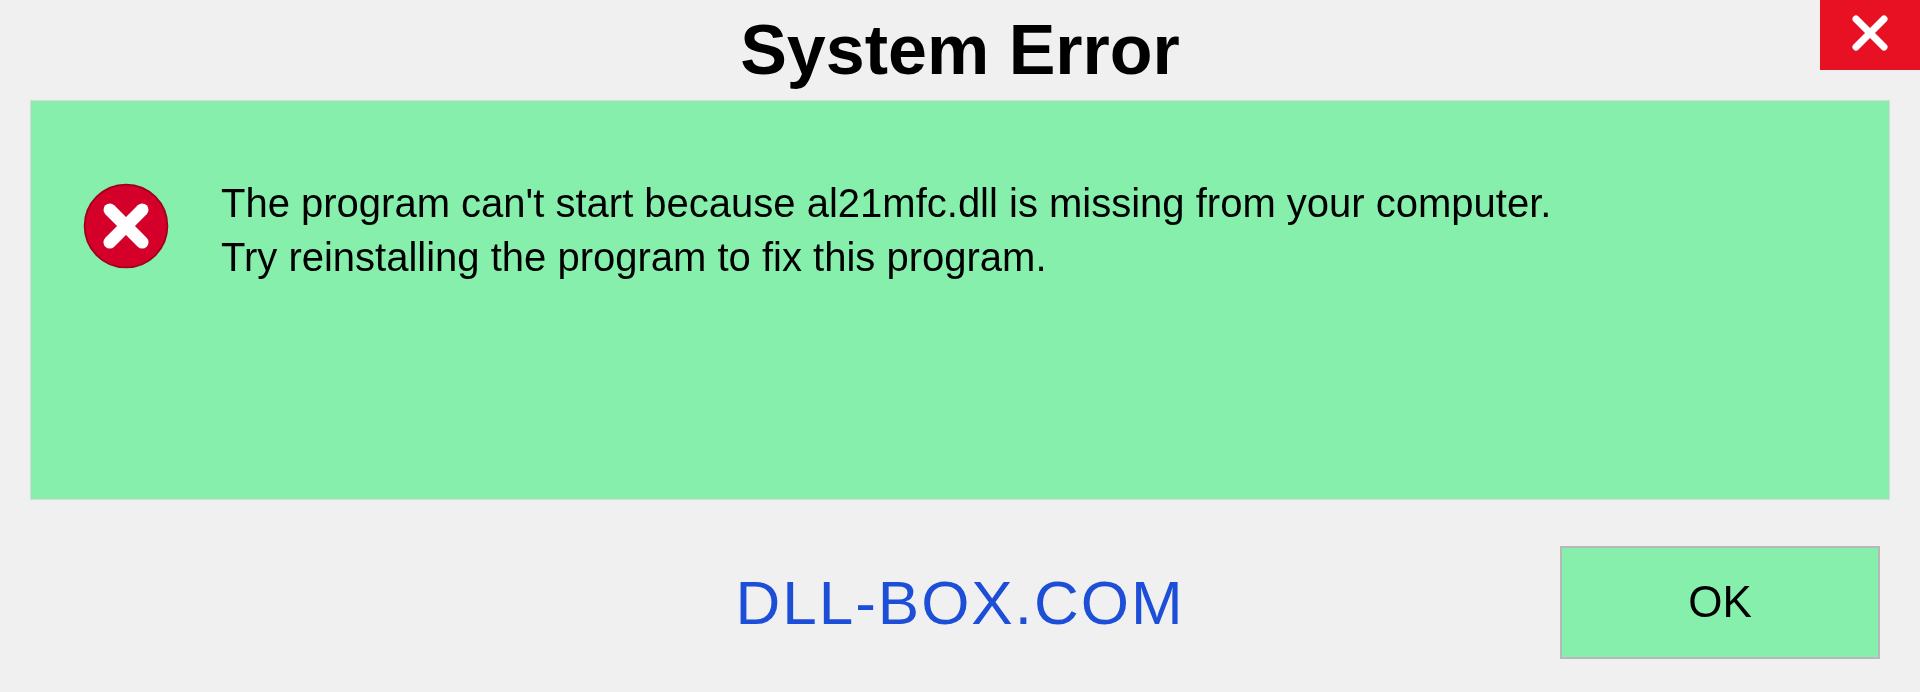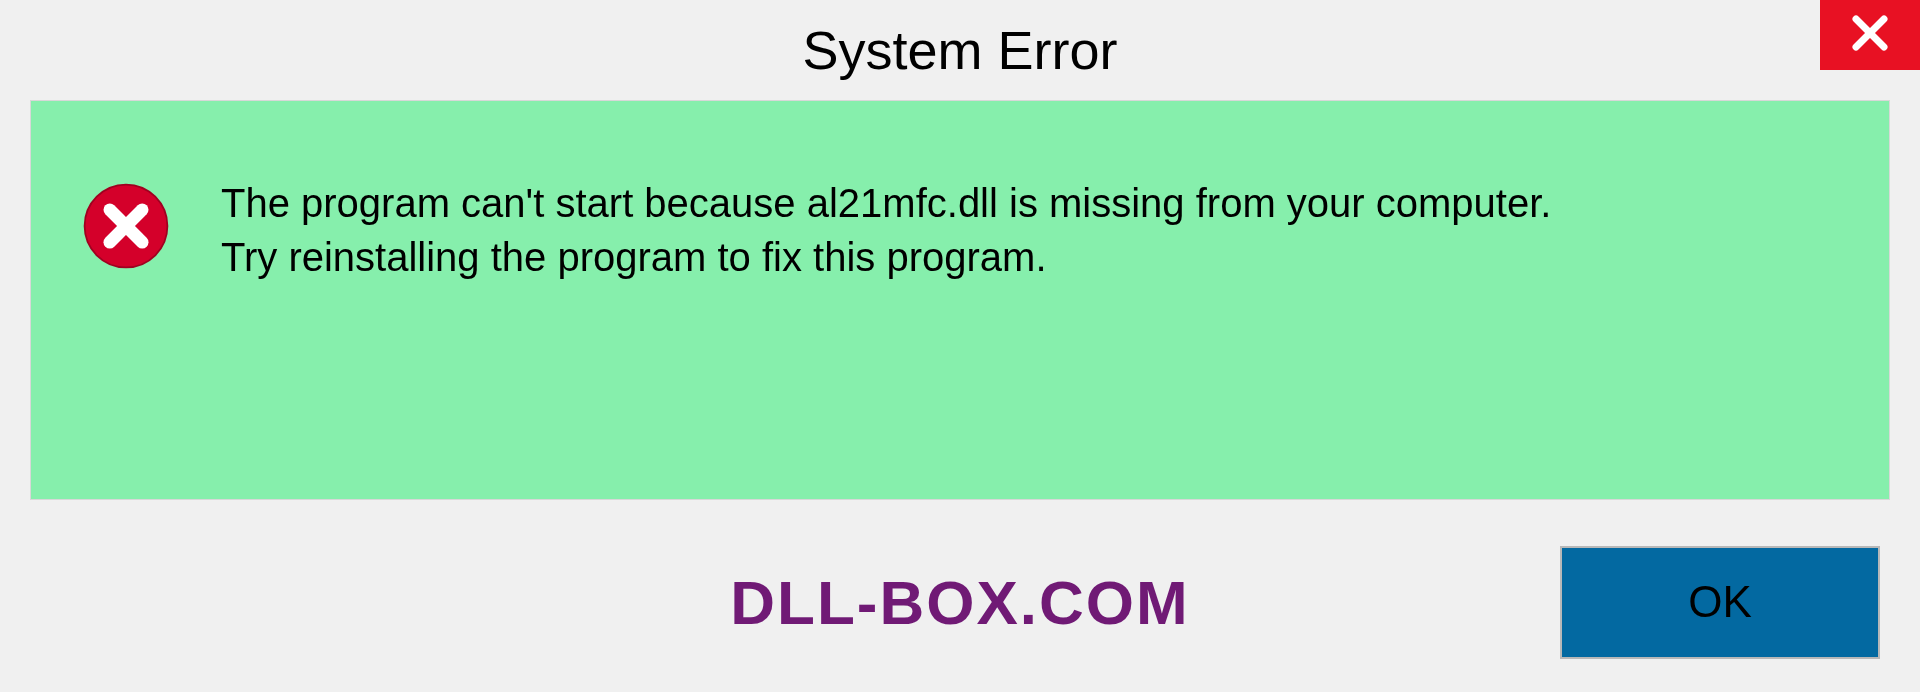--- a/index.html
+++ b/index.html
@@ -16,22 +16,22 @@
       overflow: hidden;
     }
     .title-bar {
       position: relative;
       height: 100px;
       display: flex;
       align-items: center;
       justify-content: center;
     }
     .title-text {
-      font-size: 54px;
-      font-weight: 400;
+      font-size: 70px;
+      font-weight: 700;
       color: #000;
     }
     .close-button {
       position: absolute;
       top: 0;
       right: 0;
       width: 100px;
       height: 70px;
       background: #e81123;
       display: flex;
@@ -80,29 +80,29 @@
       display: flex;
       align-items: center;
       justify-content: flex-end;
       padding: 0 40px 20px 40px;
     }
     .watermark {
       position: absolute;
       left: 50%;
       transform: translateX(-50%);
       font-size: 62px;
-      font-weight: 700;
-      color: #701a75;
+      font-weight: 400;
+      color: #1d4ed8;
       letter-spacing: 2px;
       font-family: Arial, sans-serif;
     }
     .ok-button {
       width: 320px;
       height: 113px;
-      background: #0369a1;
+      background: #86efac;
       border: 2px solid #b8b8b8;
       display: flex;
       align-items: center;
       justify-content: center;
       font-size: 44px;
       color: #000;
       cursor: pointer;
       font-family: "Segoe UI", Tahoma, Arial, sans-serif;
     }
   </style>

